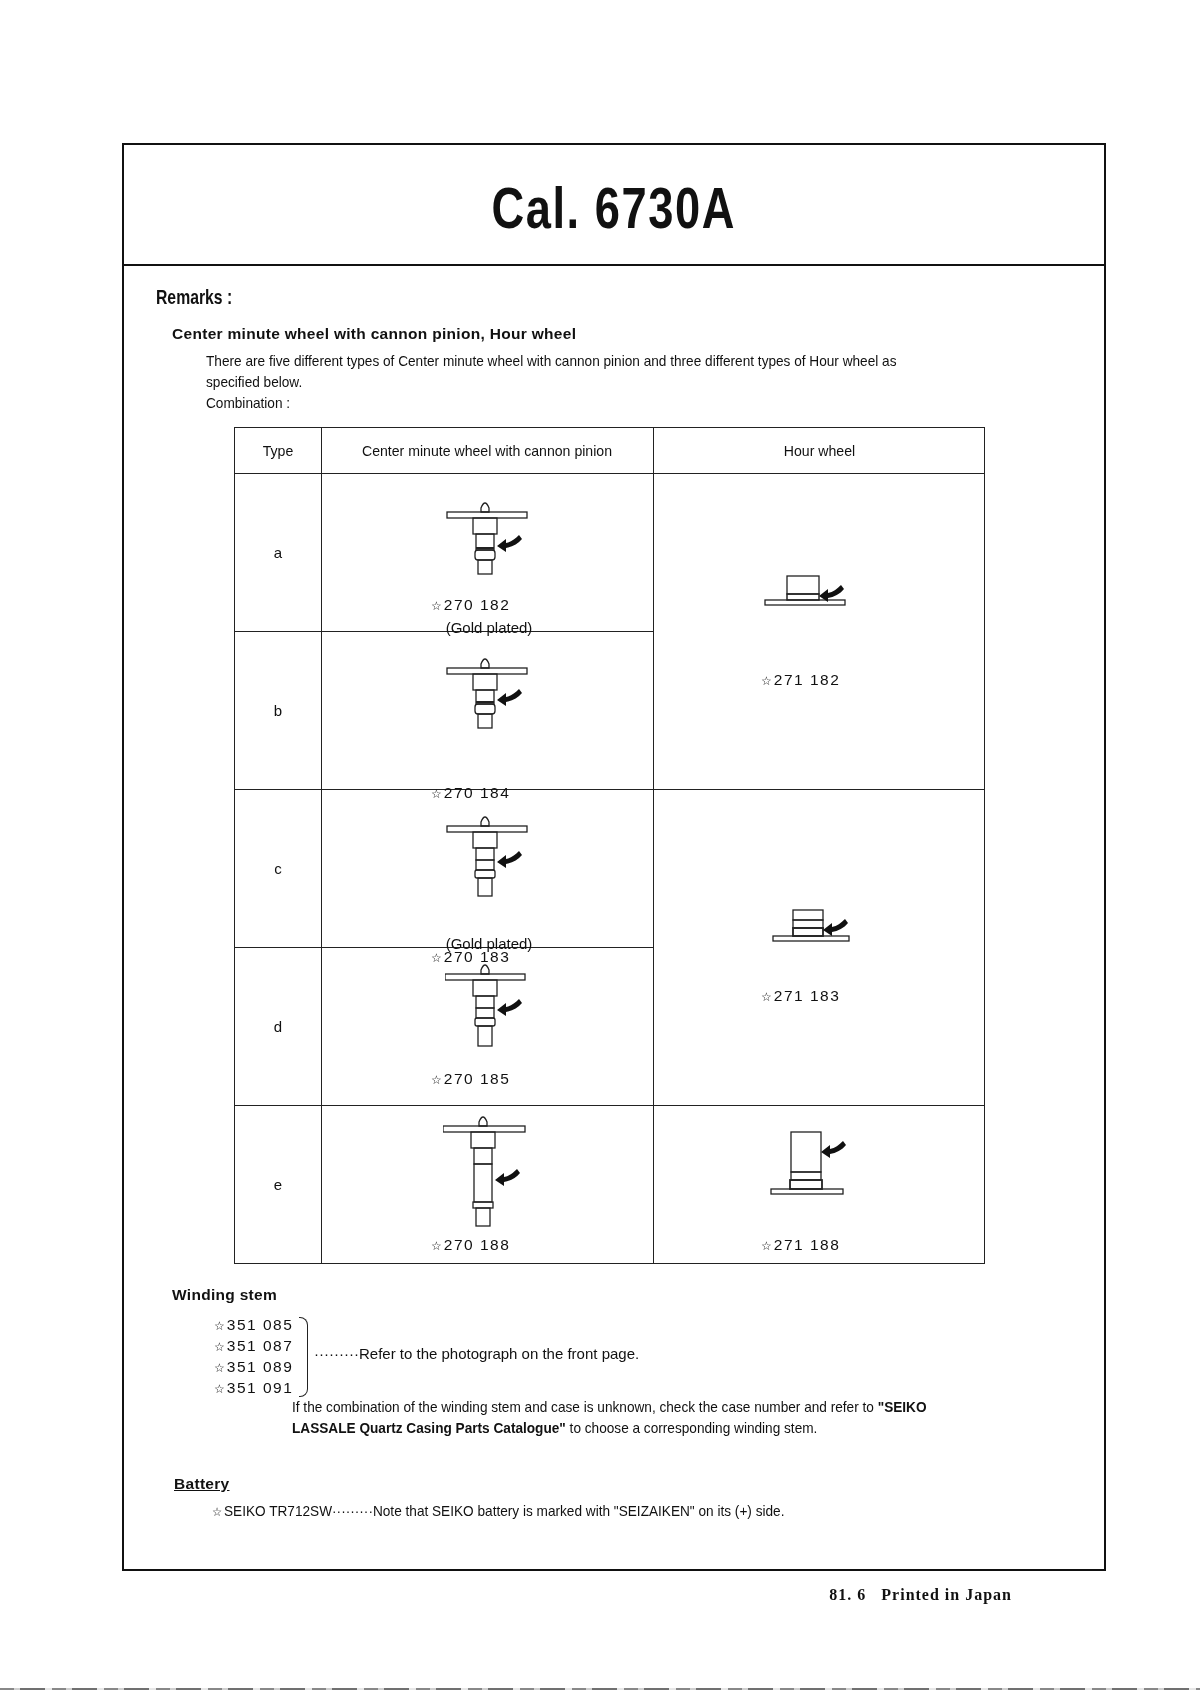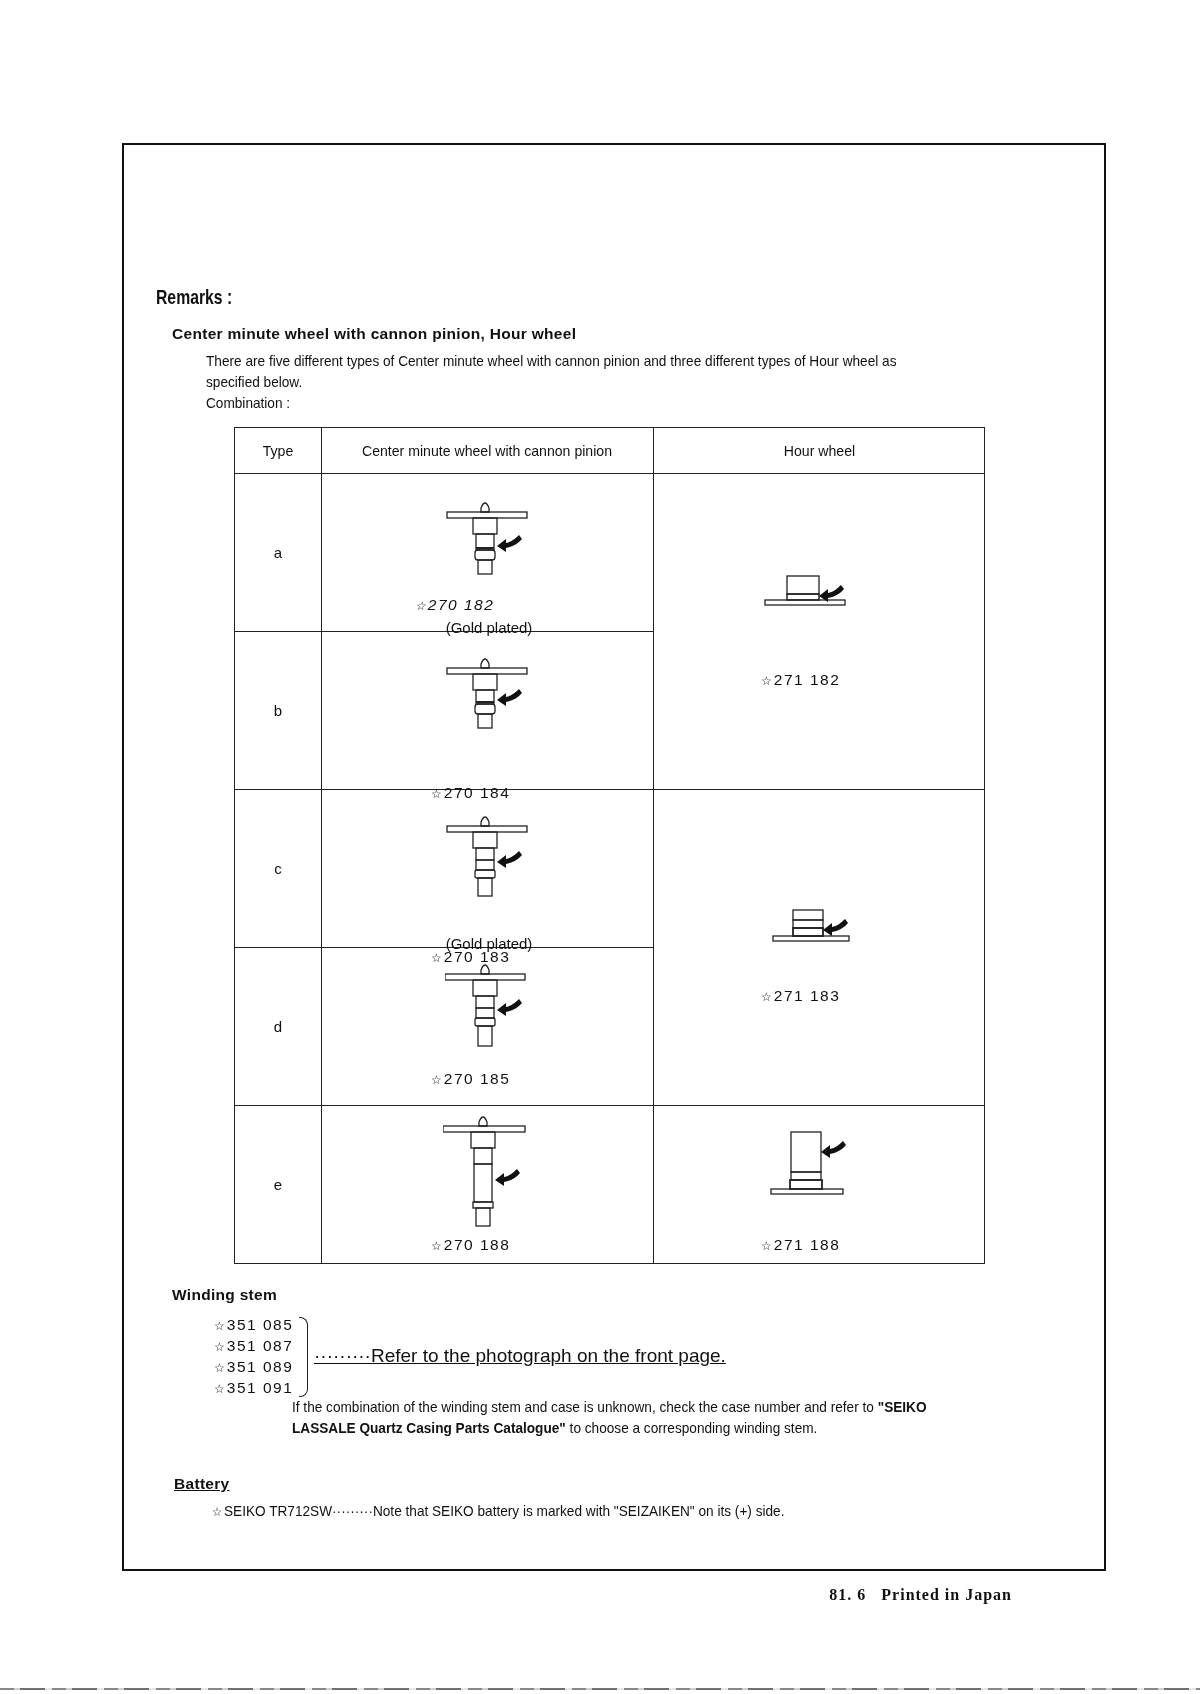--- a/index.html
+++ b/index.html
@@ -13,38 +13,41 @@
   .tbl { position: absolute; left: 110px; top: 282px; width: 751px; height: 837px; border: 1.5px solid #222; box-sizing: border-box; }
   .vline { position: absolute; top: 0; bottom: 0; width: 0; border-left: 1.5px solid #222; }
   .hline { position: absolute; height: 0; border-top: 1.5px solid #222; }
   .th { position: absolute; top: 0; height: 45px; display: flex; align-items: center; justify-content: center; font-size: 15px; transform: scaleX(0.94); }
   .type-cell { position: absolute; left: 0; width: 86px; display: flex; align-items: center; justify-content: center; font-size: 15px; }
   .part-num { position: absolute; font-size: 15.5px; letter-spacing: 1.5px; white-space: nowrap; }
   .gold { position: absolute; font-size: 15px; white-space: nowrap; transform: translateX(-50%); }
   .drawing { position: absolute; }
   .stem-list { position: absolute; left: 90px; top: 1170px; font-size: 15.5px; letter-spacing: 1.5px; line-height: 20px; }
   .brace { position: absolute; left: 175px; top: 1172px; width: 8px; height: 78px; border: 1.5px solid #222; border-left: none; border-radius: 0 8px 8px 0; }
-  .stem-note { position: absolute; left: 190px; top: 1200px; font-size: 19px; white-space: nowrap; text-decoration: underline; }
+  .stem-note { position: absolute; left: 190px; top: 1200px; font-size: 15px; white-space: nowrap; }
   .star { font-size: 12px; margin-right: 2px; letter-spacing: 0; }
   .footer { position: absolute; right: 188px; top: 1586px; font-family: "Liberation Serif", serif; font-weight: 700; font-size: 16px; letter-spacing: 1px; white-space: nowrap; }
   .scanline { position: absolute; left: 0; right: 0; top: 1688px; height: 2px; background: repeating-linear-gradient(90deg, #555 0 14px, #bbb 14px 20px, #333 20px 45px, #ddd 45px 52px); opacity: 0.7; }
   .bold { font-weight: 700; font-family: "Liberation Sans", sans-serif; }
 </style>
 </head>
 <body>
 
 <svg width="0" height="0" style="position:absolute">
   <defs>
     <g id="arrow">
       <path d="M0 8 L9 1 L9 5 C14 4 18 1 22 -3 L25 1 C21 6 15 9 9 10 L9 14 Z" fill="#111"></path>
     </g>
   </defs>
 </svg>
 
 <div class="frame">
+  <div class="title-band">
+    <div class="title">Cal. 6730A</div>
+  </div>
 
   <div class="remarks">Remarks :</div>
 
   <div class="sec-heading" style="left:48px; top:180px;">Center minute wheel with cannon pinion, Hour wheel</div>
 
   <div class="para" style="left:82px; top:206px; width:760px;">There are five different types of Center minute wheel with cannon pinion and three different types of Hour wheel as specified below.</div>
   <div class="para" style="left:82px; top:248px;">Combination :</div>
 
   <div class="tbl">
     <div class="vline" style="left:86px;"></div>
@@ -68,21 +71,21 @@
     <svg class="drawing" style="left:210px; top:70px;" width="90" height="85">
       <path d="M36 10 Q40 0 44 10 L44 14 L36 14 Z" fill="none" stroke="#222" stroke-width="1.3"></path>
       <rect x="2" y="14" width="80" height="6" fill="none" stroke="#222" stroke-width="1.3"></rect>
       <rect x="28" y="20" width="24" height="16" fill="none" stroke="#222" stroke-width="1.3"></rect>
       <rect x="31" y="36" width="18" height="16" fill="none" stroke="#222" stroke-width="1.3"></rect>
       <line x1="31" y1="50" x2="49" y2="50" stroke="#222" stroke-width="2"></line>
       <rect x="30" y="52" width="20" height="10" rx="3" fill="none" stroke="#222" stroke-width="1.3"></rect>
       <rect x="33" y="62" width="14" height="14" fill="none" stroke="#222" stroke-width="1.3"></rect>
       <use href="#arrow" x="52" y="40"></use>
     </svg>
-    <div class="part-num" style="left:180px; top:168px;font-style:italic;"><span class="star">☆</span><span>270 182</span></div>
+    <div class="part-num" style="left:196px; top:168px;"><span class="star">☆</span><span>270 182</span></div>
 
     <div class="gold" style="left:254px; top:191px;">(Gold plated)</div>
     <svg class="drawing" style="left:210px; top:226px;" width="90" height="85">
       <path d="M36 10 Q40 0 44 10 L44 14 L36 14 Z" fill="none" stroke="#222" stroke-width="1.3"></path>
       <rect x="2" y="14" width="80" height="6" fill="none" stroke="#222" stroke-width="1.3"></rect>
       <rect x="28" y="20" width="24" height="16" fill="none" stroke="#222" stroke-width="1.3"></rect>
       <rect x="31" y="36" width="18" height="14" fill="none" stroke="#222" stroke-width="1.3"></rect>
       <line x1="31" y1="48" x2="49" y2="48" stroke="#222" stroke-width="2"></line>
       <rect x="30" y="50" width="20" height="10" rx="3" fill="none" stroke="#222" stroke-width="1.3"></rect>
       <rect x="33" y="60" width="14" height="14" fill="none" stroke="#222" stroke-width="1.3"></rect>

